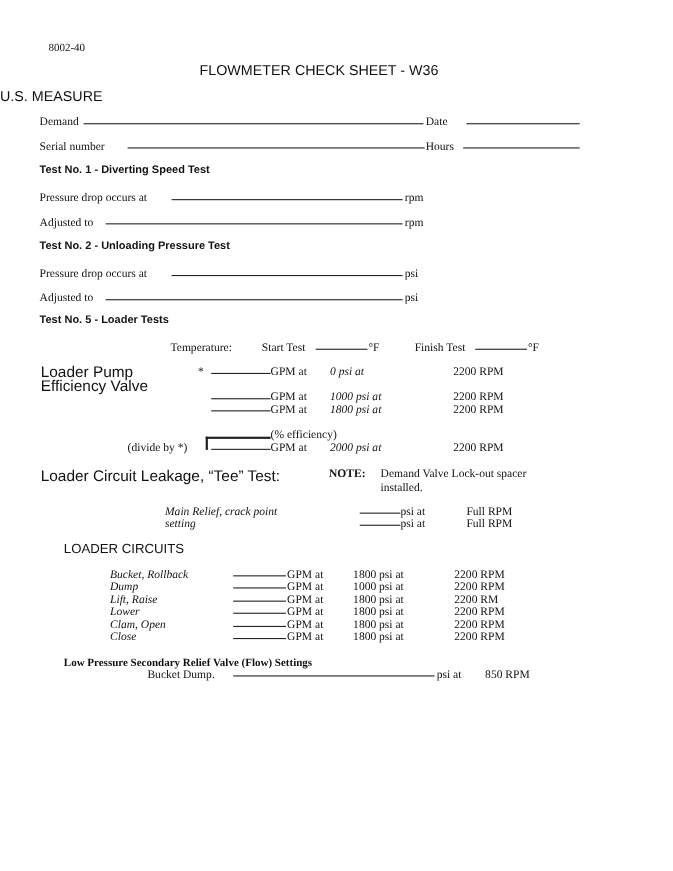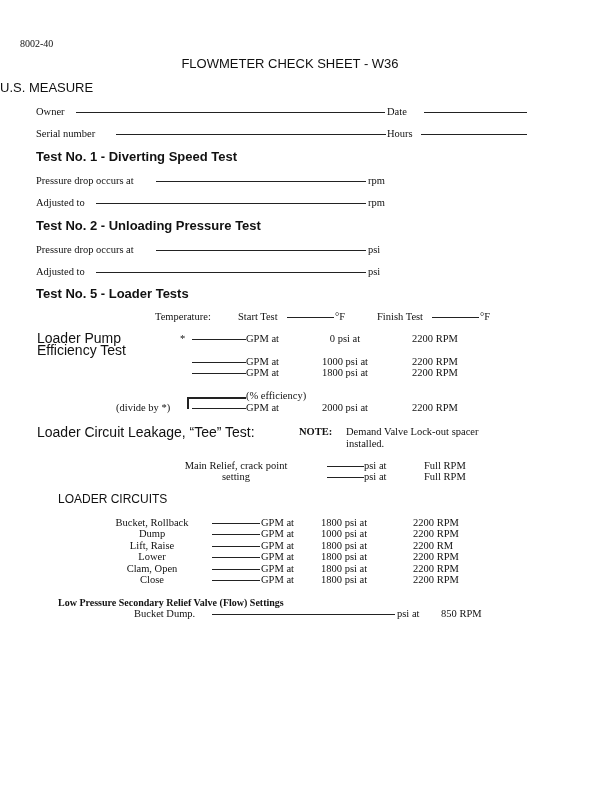--- a/index.html
+++ b/index.html
@@ -2,32 +2,32 @@
 <html><head>
 <meta charset="utf-8">
 <style>
   html, body { margin:0; padding:0; background:#fff; }
   body { width:612px; height:792px; position:relative; overflow:hidden; color:#111; }
   .serif { font-family: "Liberation Serif", "DejaVu Serif", serif; font-size:10.5px; }
   .sans { font-family: "Liberation Sans", "DejaVu Sans", sans-serif; }
   .abs { position:absolute; white-space:nowrap; }
   .line { position:absolute; height:0; border-top:1.2px solid #222; }
   .h-title { font-weight:normal; font-size:13px; }
-  .h-test { font-weight:bold; font-size:13px; }
+  .h-test { font-weight:bold; font-size:10px; }
   .h-big { font-size:14px; }
-  .r { text-align:center; }
+  .r { text-align:left;font-style:italic; }
 </style>
 </head>
 <body>
 
-<div class="abs serif" style="left:20px;top:38px;font-size:10px;">8002-40</div>
+<div class="abs serif" style="left:44px;top:38px;font-size:10px;">8002-40</div>
 <div class="abs sans h-title" style="left:0;width:580px;top:56px;text-align:center;">FLOWMETER CHECK SHEET - W36</div>
 <div class="abs sans h-title" style="left:0;width:580px;top:80px;">U.S. MEASURE</div>
 
-<div class="abs serif" style="left:36px;top:106px;">Owner</div>
+<div class="abs serif" style="left:36px;top:106px;">Demand</div>
 <div class="line" style="left:76px;width:309px;top:112px;"></div>
 <div class="abs serif" style="left:387px;top:106px;">Date</div>
 <div class="line" style="left:424px;width:103px;top:112px;"></div>
 
 <div class="abs serif" style="left:36px;top:128px;">Serial number</div>
 <div class="line" style="left:116px;width:270px;top:134px;"></div>
 <div class="abs serif" style="left:387px;top:128px;">Hours</div>
 <div class="line" style="left:421px;width:106px;top:134px;"></div>
 
 <div class="abs sans h-test" style="left:36px;top:149px;">Test No. 1 - Diverting Speed Test</div>
@@ -50,21 +50,21 @@
 
 <div class="abs serif" style="left:155px;top:311px;">Temperature:</div>
 <div class="abs serif" style="left:238px;top:311px;">Start Test</div>
 <div class="line" style="left:287px;width:47px;top:317px;"></div>
 <div class="abs serif" style="left:335px;top:311px;">°F</div>
 <div class="abs serif" style="left:377px;top:311px;">Finish Test</div>
 <div class="line" style="left:432px;width:47px;top:317px;"></div>
 <div class="abs serif" style="left:480px;top:311px;">°F</div>
 
 <div class="abs sans h-big" style="left:37px;top:332px;line-height:12px;">Loader Pump</div>
-<div class="abs sans h-big" style="left:37px;top:344px;line-height:12px;">Efficiency Test</div>
+<div class="abs sans h-big" style="left:37px;top:344px;line-height:12px;">Efficiency Valve</div>
 
 <div class="abs serif" style="left:180px;top:333px;">*</div>
 <div class="line" style="left:192px;width:54px;top:339px;"></div>
 <div class="abs serif" style="left:246px;top:333px;">GPM at</div>
 <div class="abs serif r" style="left:300px;width:90px;top:333px;">0 psi at</div>
 <div class="abs serif" style="left:412px;top:333px;">2200 RPM</div>
 
 <div class="line" style="left:192px;width:54px;top:362px;"></div>
 <div class="abs serif" style="left:246px;top:356px;">GPM at</div>
 <div class="abs serif r" style="left:300px;width:90px;top:356px;">1000 psi at</div>

